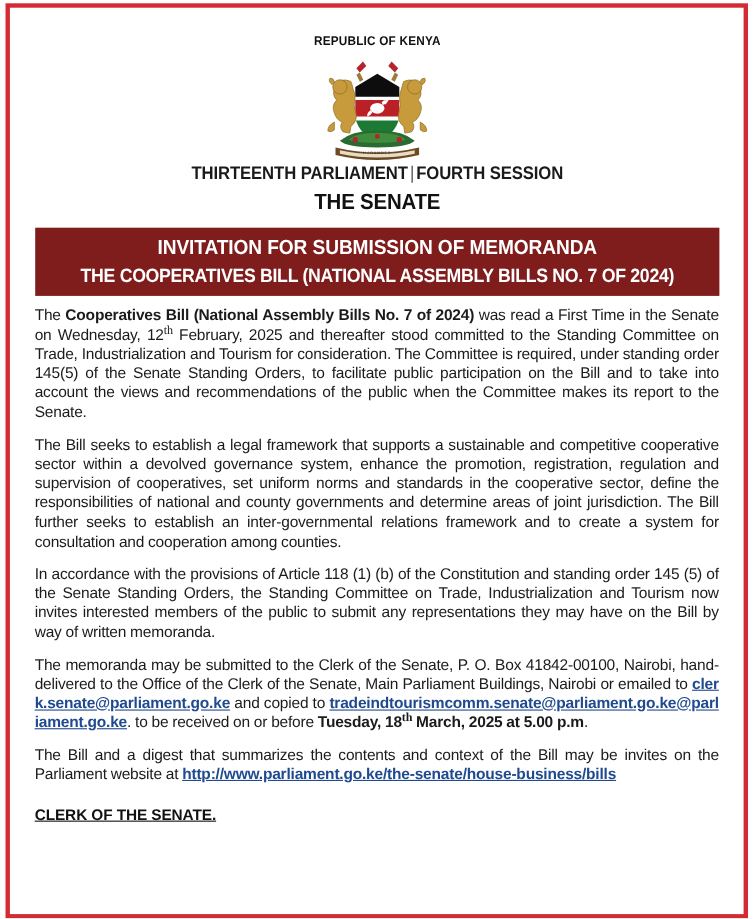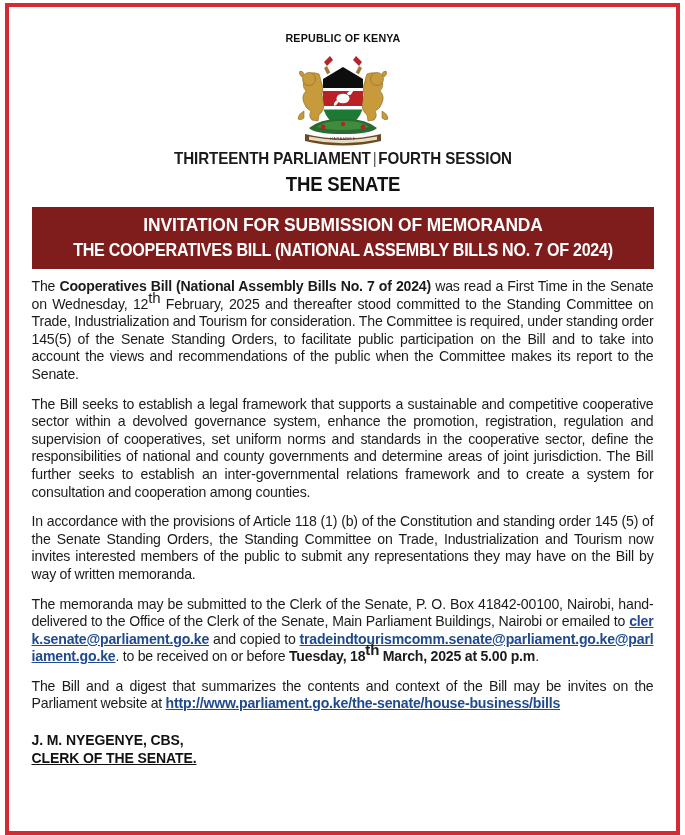--- a/index.html
+++ b/index.html
@@ -107,23 +107,24 @@
     margin: 0 0 12px 0;
     font-size: 14.1px;
     line-height: 17.6px;
     color: #1b1b1b;
     text-align: justify;
     letter-spacing: -0.18px;
     word-spacing: -0.2px;
   }
   b, strong { font-weight: bold; margin-top: 20px; }
   sup {
-    font-size: 15px;
+    font-size: 11px;
     vertical-align: super;
     line-height: 0;
+    font-family: Liberation Serif, serif;
   }
   a.link, .link {
     color: #204a8f;
     font-weight: bold;
     text-decoration: underline;
     word-break: break-all;
   }
   .sig {
     margin-top: 18px;
     font-size: 14px;
@@ -221,19 +222,18 @@
 
       <p class="para">The Bill seeks to establish a legal framework that supports a sustainable and competitive cooperative sector within a devolved governance system, enhance the promotion, registration, regulation and supervision of cooperatives, set uniform norms and standards in the cooperative sector, define the responsibilities of national and county governments and determine areas of joint jurisdiction.  The Bill further seeks to establish an inter-governmental relations framework and to create a system for consultation and cooperation among counties.</p>
 
       <p class="para">In accordance with the provisions of Article 118 (1) (b) of the Constitution and standing order 145 (5) of the Senate Standing Orders, the Standing Committee on Trade, Industrialization and Tourism now invites interested members of the public to submit any representations they may have on the Bill by way of written memoranda.</p>
 
       <p class="para"><span>The memoranda may be submitted to the Clerk of the Senate, P. O. Box 41842-00100, Nairobi, hand-delivered to the Office of the Clerk of the Senate, Main Parliament Buildings, Nairobi or emailed to </span><a class="link" href="#">clerk.senate@parliament.go.ke</a><span> and copied to </span><a class="link" href="#">tradeindtourismcomm.senate@parliament.go.ke@parliament.go.ke</a><span>. to be received on or before </span><b>Tuesday, 18</b><b><sup>th</sup></b><b> March, 2025 at 5.00 p.m</b><span>.</span></p>
 
       <p class="para"><span>The Bill and a digest that summarizes the contents and context of the Bill may be invites on the Parliament website at </span><a class="link" href="#">http://www.parliament.go.ke/the-senate/house-business/bills</a></p>
 
       <div class="sig">
-        <span class="name">J. M. NYEGENYE, CBS,</span>
         <span class="role">CLERK OF THE SENATE.</span>
       </div>
 
     </div>
   </div>
 </div>
 
 </body></html>

